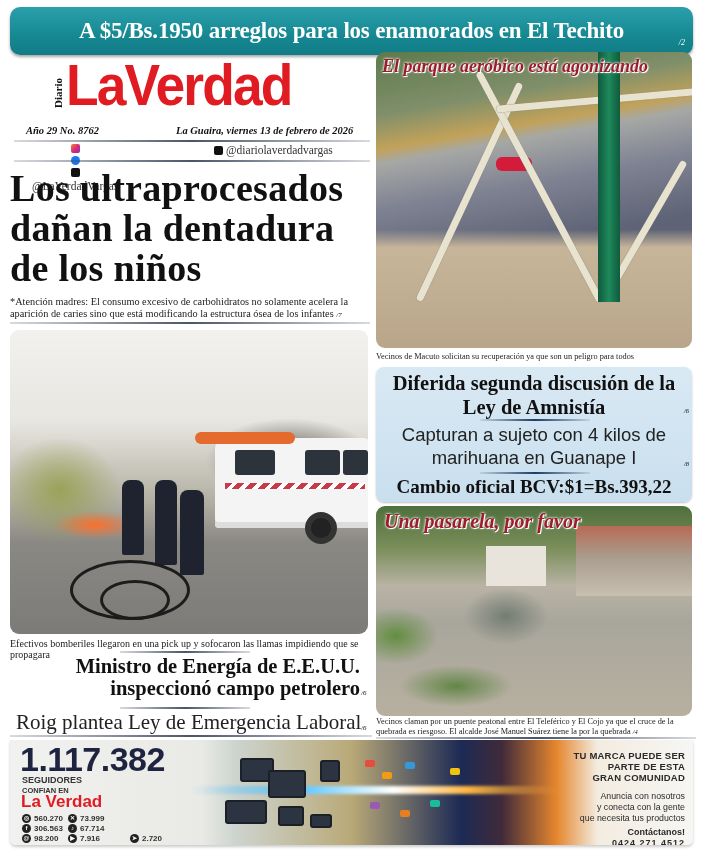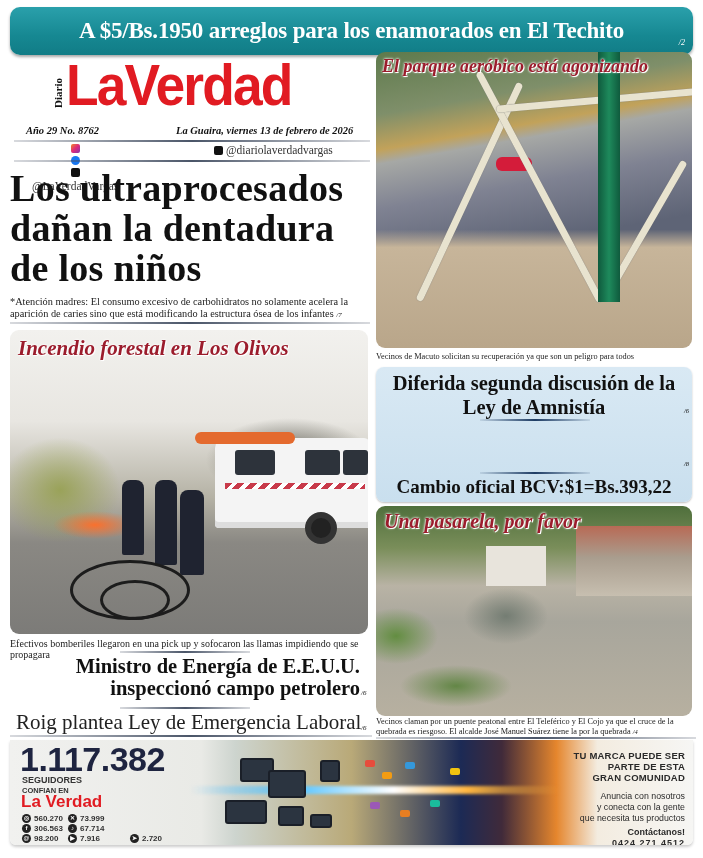--- a/index.html
+++ b/index.html
@@ -134,21 +134,20 @@
 <div id="rule2" class="abs rule"></div>
 
 <div id="headline" class="abs">Los ultraprocesados dañan la dentadura de los niños</div>
 <div id="deck" class="abs">
   <span>*Atención madres: El consumo excesivo de carbohidratos no solamente acelera la aparición de caries sino que está modificando la estructura ósea de los infantes</span>
   <span class="pg">/7</span>
 </div>
 <div id="rule3" class="abs rule"></div>
 
 <div id="photo-fire" class="abs photo">
-  <div class="photo-title" style="left:8px;top:6px;font-size:21px;">Incendio forestal en Los Olivos</div>
   <div id="fire-truck">
     <div class="rack"></div>
     <div class="win" style="left:20px;width:40px;"></div>
     <div class="win" style="left:90px;width:35px;"></div>
     <div class="win" style="left:128px;width:25px;"></div>
     <div class="stripe"></div>
     <div class="wheel" style="left:90px;"></div>
   </div>
   <div class="person" style="left:112px;top:150px;width:22px;height:75px;"></div>
   <div class="person" style="left:145px;top:150px;width:22px;height:85px;"></div>
@@ -173,20 +172,21 @@
   <div class="bar" style="left:270px;top:100px;width:7px;height:140px;transform:rotate(30deg);"></div>
   <div id="park-pole"></div>
   <div class="photo-title" style="left:6px;top:4px;font-size:18px;">El parque aeróbico está agonizando</div>
 </div>
 <div id="caption-park" class="abs">Vecinos de Macuto solicitan su recuperación ya que son un peligro para todos</div>
 
 <div id="news-box" class="abs">
   <div class="h1">Diferida segunda discusión de la Ley de Amnistía</div>
   <div class="pg" style="top:40px;">/6</div>
   <div class="r" style="top:52px;"></div>
+  <div class="h2">Capturan a sujeto con 4 kilos de marihuana en Guanape I</div>
   <div class="pg" style="top:93px;">/8</div>
   <div class="r" style="top:105px;"></div>
   <div class="h3">Cambio oficial BCV:$1=Bs.393,22</div>
 </div>
 
 <div id="photo-bridge" class="abs photo">
   <div id="bridge-wall"></div>
   <div id="bridge-house"></div>
   <div class="photo-title" style="left:8px;top:4px;font-size:20px;">Una pasarela, por favor</div>
 </div>

